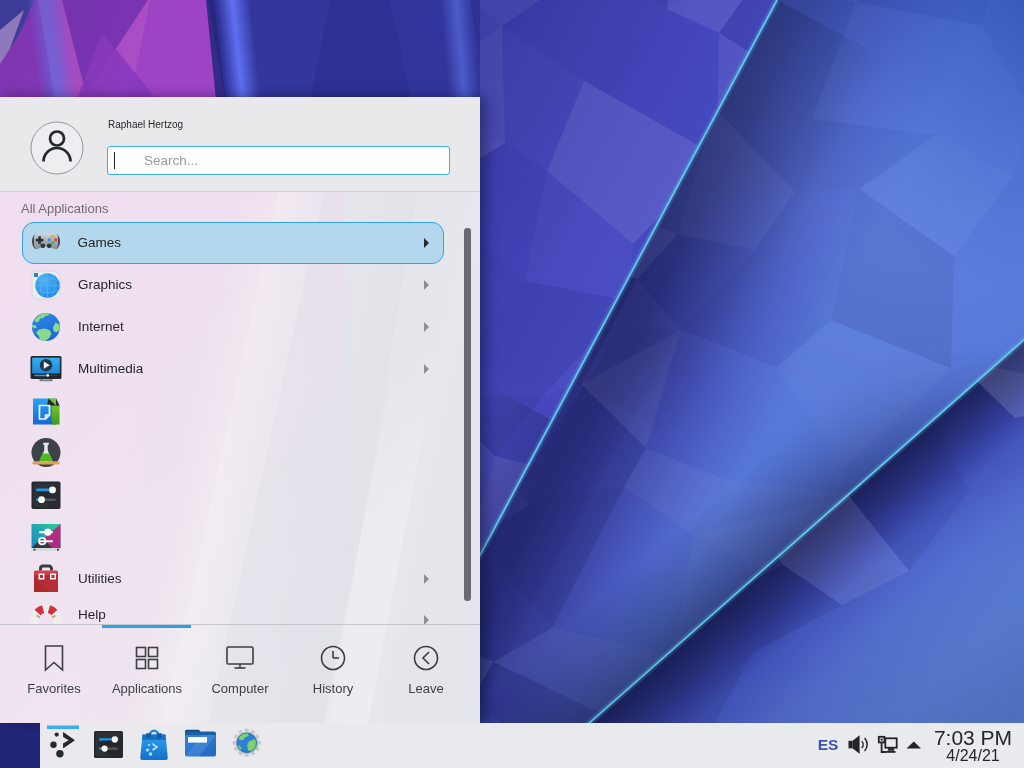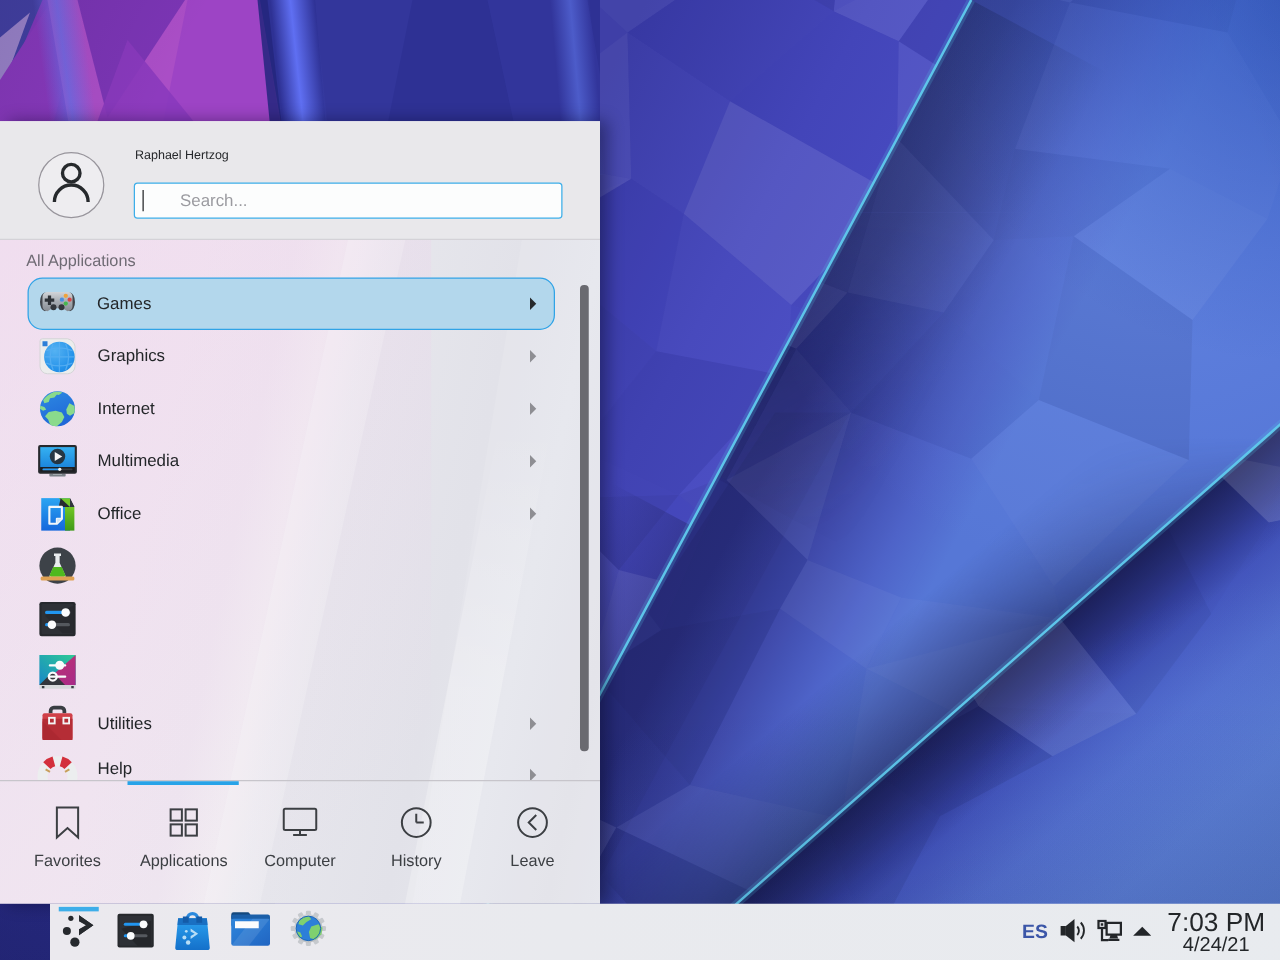--- a/index.html
+++ b/index.html
@@ -633,24 +633,20 @@
           <span class="arrow"></span>
         </div>
 <div class="row" style="top:209px">
           <span class="rlabel">Internet</span>
           <span class="arrow"></span>
         </div>
 <div class="row" style="top:251px">
           <span class="rlabel">Multimedia</span>
           <span class="arrow"></span>
         </div>
-<div class="row" style="top:293px">
-          <span class="rlabel">Office</span>
-          <span class="arrow"></span>
-        </div>
 <div class="row" style="top:502px">
           <span class="rlabel" style="top:8px">Help</span>
           <span class="arrow"></span>
         </div>
 <div class="row" style="top:461px">
           <span class="rlabel">Utilities</span>
           <span class="arrow"></span>
         </div>
   </div>
   <svg width="480" height="527" viewBox="0 97 480 527" style="position:absolute;left:0;top:0;pointer-events:none;">

